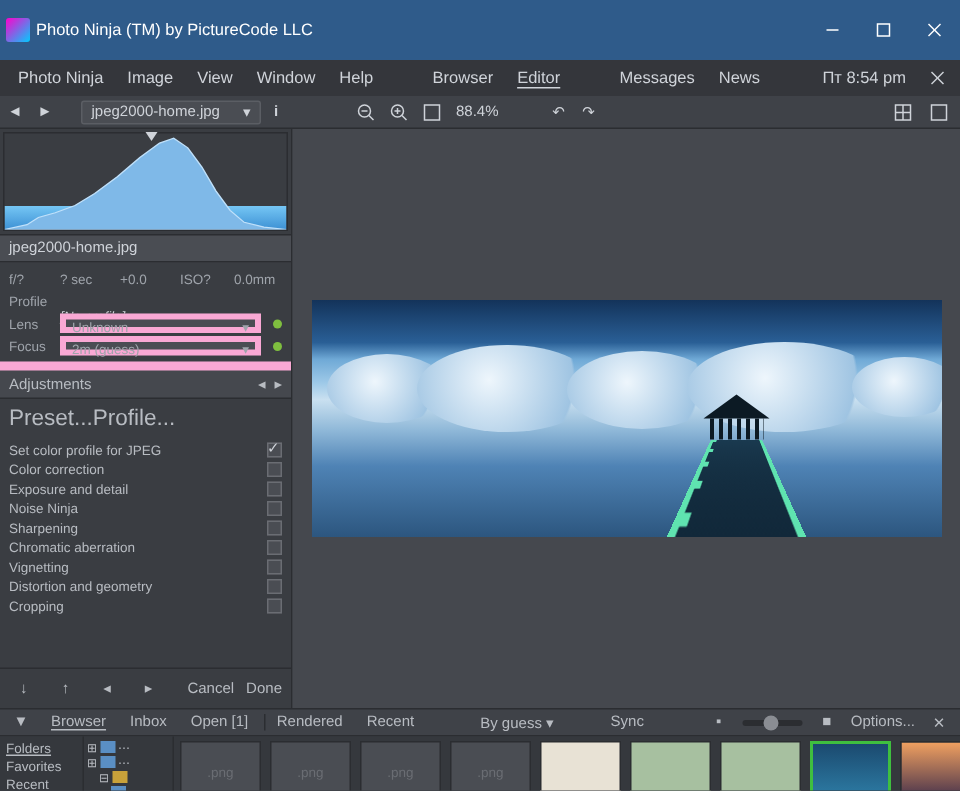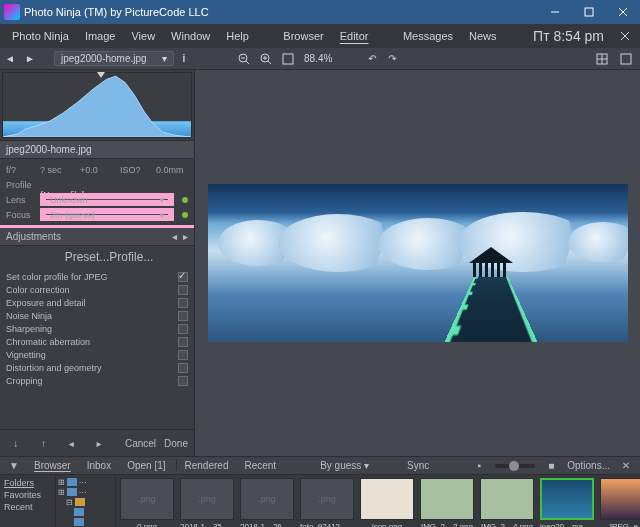--- a/index.html
+++ b/index.html
@@ -1,25 +1,25 @@
 <!DOCTYPE html>
 <html><head>
 <meta charset="utf-8">
 <style>
   * { margin: 0; padding: 0; box-sizing: border-box; font-family: "Segoe UI", Tahoma, sans-serif; }
   body { width: 640px; height: 527px; background: #3a3d42; color: #b8bcc2; font-size: 10px; overflow: hidden; }
-  .titlebar { height: 24px; background: #2f5b8a; display: flex; align-items: center; color: #fff; }
+  .titlebar { height: 40px; background: #2f5b8a; display: flex; align-items: center; color: #fff; }
   .titlebar .app-icon { width: 16px; height: 16px; margin: 0 4px; background: linear-gradient(135deg,#f0c,#0cf); border-radius:2px;}
   .titlebar .title { flex: 1; font-size: 11px; }
   .titlebar .winbtn { width: 34px; height: 24px; display:flex; align-items:center; justify-content:center; color:#fff; }
 
   .menubar { height: 24px; background: #34363b; display: flex; align-items: center; padding: 0 4px; font-size: 11px; color:#d0d4da;}
   .menubar .menuitem { padding: 0 8px; line-height:24px; height:24px; }
   .menubar .spacer { flex:1; }
-  .menubar .time { padding:0 10px; font-size:14px; color:#cfd3d9;}
+  .menubar .time { padding:0 10px; font-size:11px; color:#cfd3d9;}
   .menubar .closeicon { width:22px; text-align:center; }
   .tab-underline { text-decoration: underline; text-underline-offset: 3px; }
 
   .toolbar { height: 22px; background: #3f4248; display:flex; align-items:center; font-size:10px; color:#cfd3d9; border-bottom:1px solid #2b2d31;}
   .toolbar .dropdown { background:#4a4d53; padding:1px 6px; border:1px solid #5b5e64; border-radius:2px; min-width:120px; display:flex; align-items:center; justify-content:space-between; }
   .toolbar .zoomset { display:flex; align-items:center; gap:2px; margin-left:40px;}
   .toolbar .right { margin-left:auto; display:flex; align-items:center; gap:4px; padding-right:4px;}
   .iconbtn { width:20px; height:18px; display:inline-flex; align-items:center; justify-content:center; cursor:pointer;}
 
   .workarea { display:flex; height: 386px; }
@@ -28,25 +28,25 @@
   .histcurve { position:absolute; bottom:0; left:0; right:0; height:100%; }
   .histcurve svg { width:100%; height:100%; display:block;}
   .hist-marker { position:absolute; top:-1px; left:50%; width:0; height:0; border-left:4px solid transparent; border-right:4px solid transparent; border-top:6px solid #cfd3d9;}
 
   .filehdr { background:#4a4d53; padding:3px 6px; font-size:10px; color:#cfd3d9; border-top:1px solid #2b2d31; border-bottom:1px solid #2b2d31;}
   .metagrid { padding:3px 6px; font-size:9px; color:#9fa4ab;}
   .metarow { display:flex; align-items:center; height:15px; gap:6px; }
   .metarow .ml { width:28px; }
   .metarow .mv { flex:1; color:#cfd3d9; }
   .metarow .dot { width:6px;height:6px;border-radius:50%;background:#7fbf3f; margin-left:2px;}
-  .dropdown-sm { background:#4a4d53; border:6px solid #f9a8d4; padding:0 4px; display:flex; align-items:center; justify-content:space-between; flex:1; height:13px;gap:25px;}
+  .dropdown-sm { background:#4a4d53; border:4px solid #f9a8d4; padding:0 4px; display:flex; justify-content:space-between; flex:1; height:13px;gap:25px;}
   .profilebox { color:#6f7884; font-style:italic;margin-top:20px;}
 
-  .sectionhdr { background:#45484e; display:flex; align-items:center; justify-content:space-between; padding:3px 6px; font-size:10px; border-top:3px solid #f9a8d4; border-bottom:1px solid #2b2d31;}
-  .twocol { display:flex; justify-content:center; padding:4px 6px; font-size:12px;margin-left:24px;}
+  .sectionhdr { background:#45484e; display:flex; align-items:center; justify-content:space-between; padding:3px 6px; font-size:10px; border-top:6px solid #f9a8d4; border-bottom:1px solid #2b2d31;}
+  .twocol { display:flex; justify-content:flex-start; padding:4px 6px; font-size:15px;}
   .adjlist { padding:2px 0; }
   .adjrow { display:flex; align-items:center; justify-content:space-between; padding:1.5px 6px; font-size:9px; color:#b8bcc2;}
   .adjrow .chk { width:10px; height:10px; border:1px solid #6a6d73; background:#4a4d53; position:relative;}
   .adjrow .chk.checked::after { content:"✓"; position:absolute; top:-3px; left:-1px; font-size:10px; color:#cfd3d9;}
   .sidebar-footer { margin-top:auto; display:flex; align-items:center; padding:4px 6px; gap:8px; font-size:10px; border-top:1px solid #2b2d31;}
   .sidebar-footer .sp { flex:1; }
 
   .canvas { flex:1; background:#45484e; display:flex; align-items:center; justify-content:center; position:relative;}
   .canvas .imgframe { width: 420px; height: 158px; background: linear-gradient(to bottom,#13335a 0%,#2a5f96 18%,#6fa9d6 25%,#9ec9e8 35%,#c9e0f0 42%,#8fb8d8 55%,#4f83b5 70%,#2c567f 100%); position:relative; overflow:hidden;}
   .clouds { position:absolute; top:28px; left:0; right:0; height:60px; }

